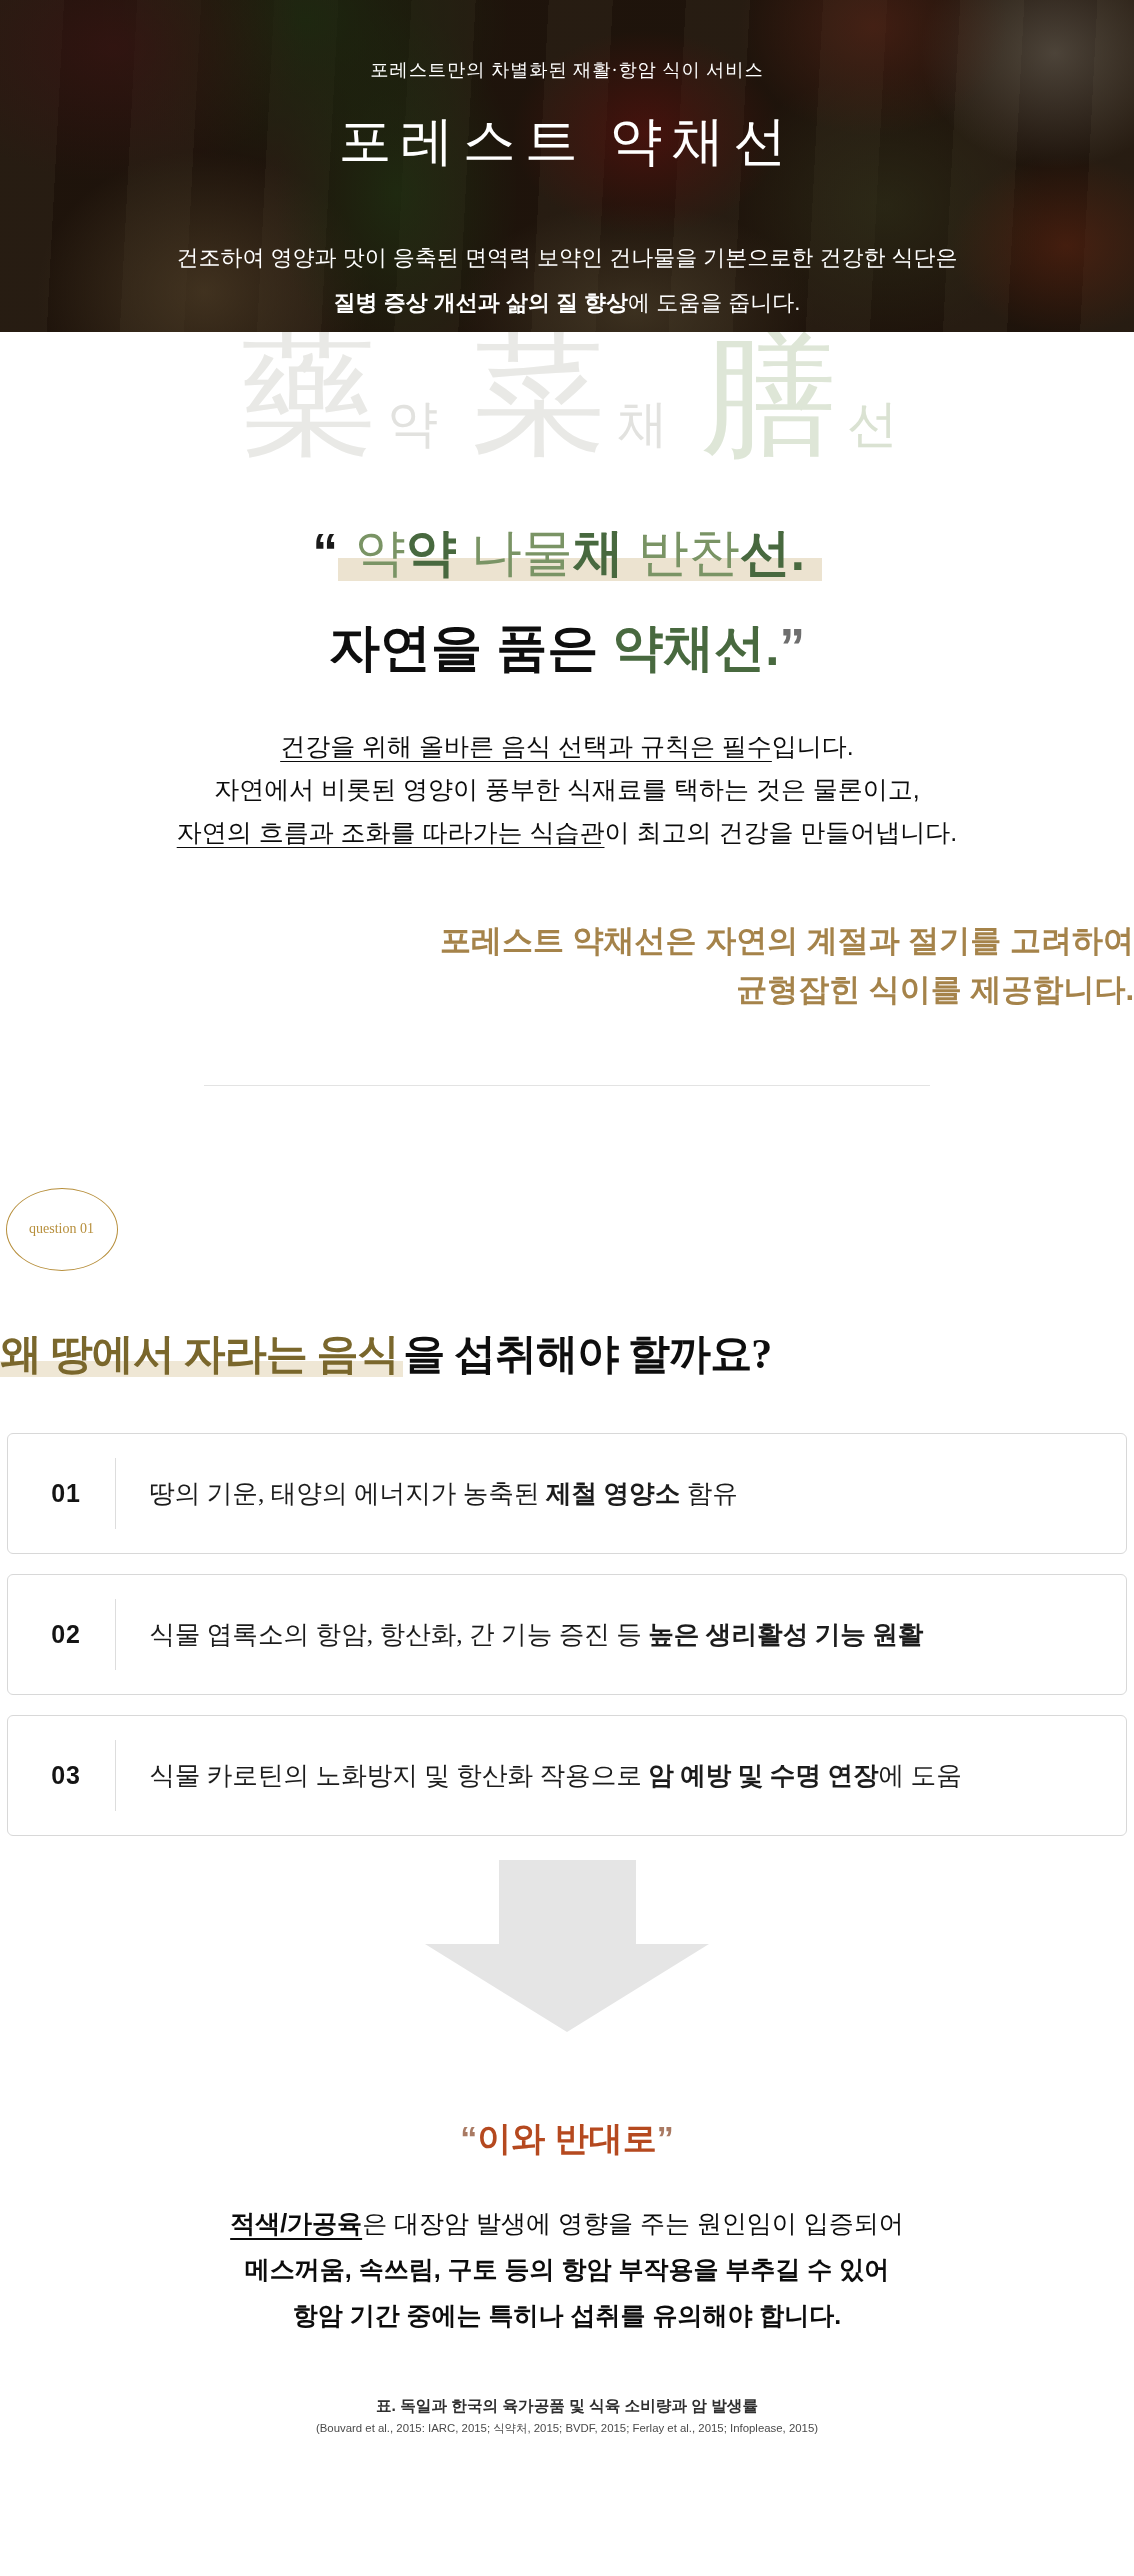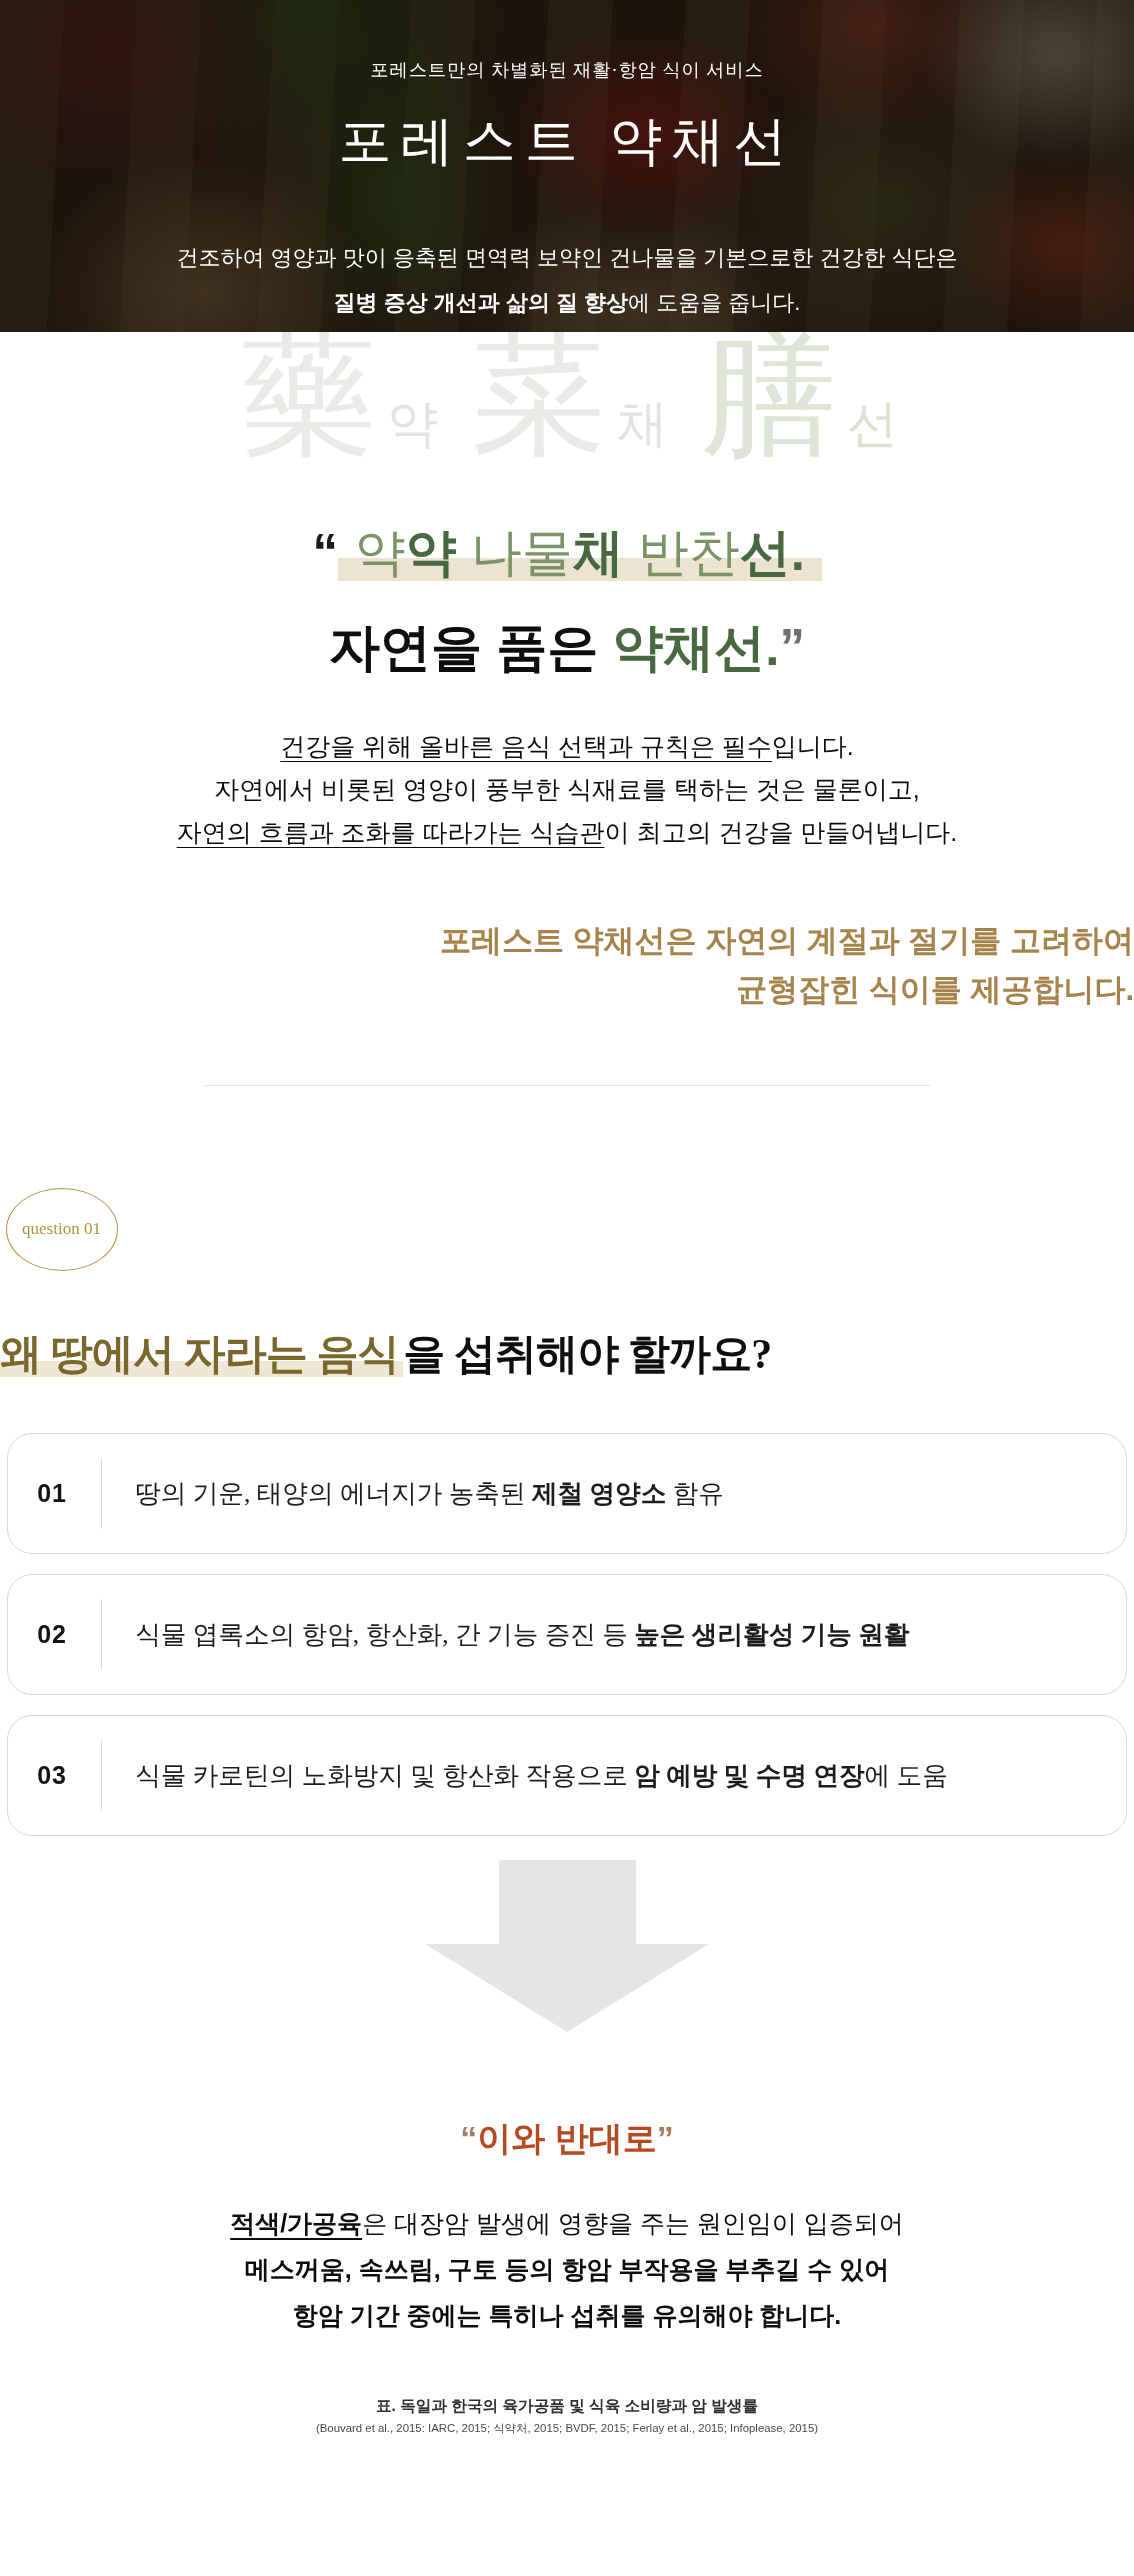--- a/index.html
+++ b/index.html
@@ -42,26 +42,26 @@
   .q2green{color:#48693f;}
   .qm2{color:#6e6e6e;}
 
   .intro{margin-top:42px;font-size:25px;line-height:1.72;text-align:center;color:#0c0c0c;}
   .ul{text-decoration:underline;text-underline-offset:6.4px;text-decoration-thickness:1.4px;}
   .statement{margin-top:62px;font-size:31px;font-weight:800;color:#a5834a;line-height:1.6;text-align:right;}
   .divider{border:0;border-top:0.9px solid #e3e3e3;width:64%;margin:70px auto 0;}
 
   
   .qsec{margin-top:102px;}
-  .badge{width:110px;height:81px;border:0.9px solid #b78f3c;border-radius:50%;display:flex;align-items:center;justify-content:center;color:#b78f3c;font-family:"Liberation Serif","DejaVu Serif",serif;font-size:17px;margin-left:5.5px;}
+  .badge{width:110px;height:81px;border:0.9px solid #b78f3c;border-radius:50%;display:flex;align-items:center;justify-content:center;color:#b78f3c;font-family:"Liberation Serif","DejaVu Serif",serif;font-size:14px;margin-left:5.5px;}
   .heading{margin-top:55px;font-family:"Liberation Serif","DejaVu Serif",serif;font-size:42px;font-weight:700;color:#0e0e0e;letter-spacing:-0.9px;}
   .hbrown{color:#7a672c;background:linear-gradient(transparent 66%, #efe7d5 66%);padding-right:4.6px;}
 
   .cards{margin:51px 7.3px 0;}
-  .card{border:1.8px solid #d8d8d8;border-radius:25px;height:121px;display:flex;align-items:center;padding-left:29px;margin-bottom:20px;box-sizing:border-box;background:#fff;}
+  .card{border:1.8px solid #d8d8d8;border-radius:6px;height:121px;display:flex;align-items:center;padding-left:43px;margin-bottom:20px;box-sizing:border-box;background:#fff;}
   .card-num{font-size:25px;font-weight:800;color:#141414;letter-spacing:0.9px;min-width:40px;}
   .card-sep{width:0.9px;height:71px;background:#ddd;margin:0 33px 0 24px;}
   .card-text{font-family:"Liberation Serif","DejaVu Serif",serif;font-size:25.6px;color:#1c1c1c;}
   .card-text b{font-weight:700;}
 
   
   .arrow{margin:24px auto 0;width:284px;}
   .arrow-shaft{width:137px;height:84px;background:#e5e5e5;margin:0 auto;}
   .arrow-head{width:0;height:0;border-left:142px solid transparent;border-right:142px solid transparent;border-top:88px solid #e5e5e5;}
   .contrast-title{margin-top:84px;text-align:center;font-size:34px;font-weight:800;color:#b5491f;}

